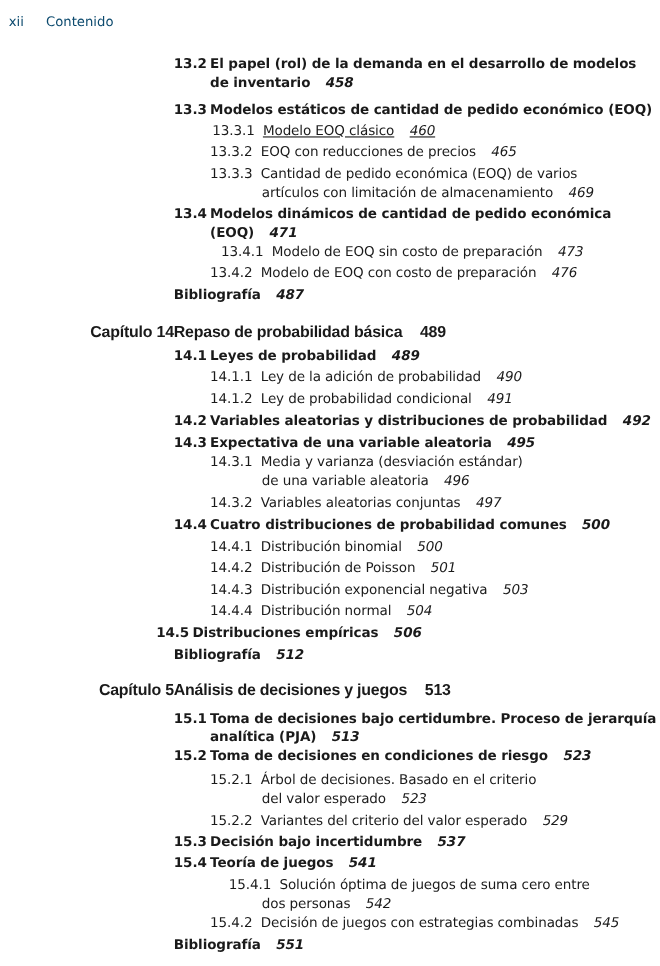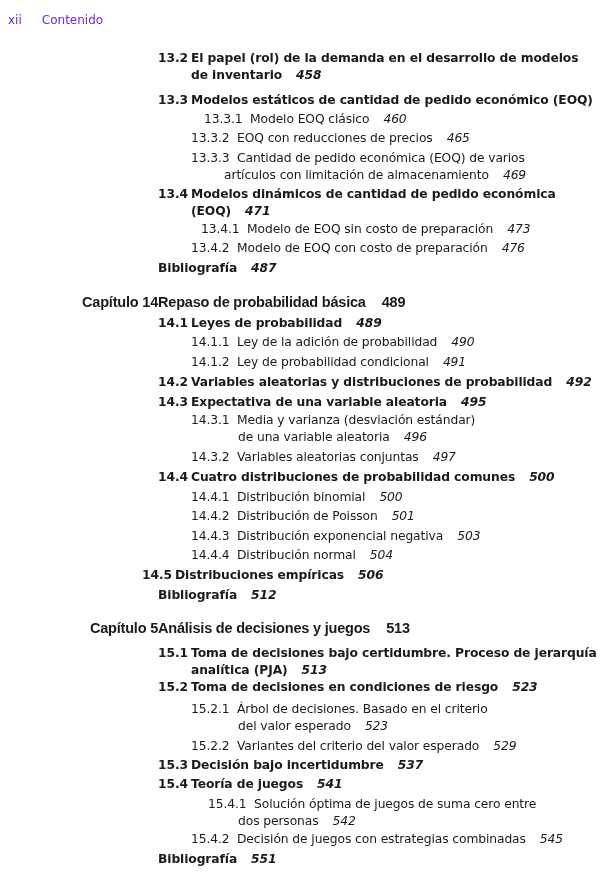--- a/index.html
+++ b/index.html
@@ -1,18 +1,18 @@
 <!DOCTYPE html>
 <html><head>
 <meta charset="utf-8">
 <style>
   html, body { margin: 0; padding: 0; background: #ffffff; }
   body { width: 600px; height: 878px; position: relative; overflow: hidden;
          font-family: "DejaVu Sans", sans-serif; color: #1a1a1a; }
-  .hdr { position: absolute; top: 13px; left: 8px; font-size: 12px; color: #6d28d9; }
+  .hdr { position: absolute; top: 13px; left: 8px; font-size: 12px; color: #0c4a6e; }
   .hdr .num { display: inline-block; width: 30px; }
   .line { position: absolute; font-size: 12.3px; white-space: nowrap; line-height: 16px; letter-spacing: -0.1px; }
   .b { font-weight: bold; }
   .pg { font-style: italic; margin-left: 14px; }
   .b .pg { font-weight: bold; }
   .chap { font-family: "Liberation Sans", sans-serif; font-weight: bold; font-size: 14.5px; letter-spacing: -0.2px; text-align: right; }
   .chap .pg { font-style: normal; margin-left: 16px; }
   .num2 { display: inline-block; width: 33px; }
   .num3 { display: inline-block; width: 46px; }
   .chapnum { display: inline-block; width: 103px; }
@@ -22,24 +22,24 @@
 
 <div class="hdr">
   <span class="num">xii</span>
   <span>Contenido</span>
 </div>
 
 <div id="toc">
     <div class="line b" style="left: 158px; top: 50px;"><span class="num2">13.2</span><span>El papel (rol) de la demanda en el desarrollo de modelos</span></div>
     <div class="line b" style="left: 191px; top: 67px;"><span>de inventario</span><span class="pg">458</span></div>
     <div class="line b" style="left: 158px; top: 92px;"><span class="num2">13.3</span><span>Modelos estáticos de cantidad de pedido económico (EOQ)</span></div>
-    <div class="line" style="left: 204px; top: 111px;"><span class="num3">13.3.1</span><span>Modelo EOQ clásico</span><span class="pg">460</span></div>
+    <div class="line" style="left: 193px; top: 111px; text-decoration: underline;"><span class="num3">13.3.1</span><span>Modelo EOQ clásico</span><span class="pg">460</span></div>
     <div class="line" style="left: 191px; top: 130px;"><span class="num3">13.3.2</span><span>EOQ con reducciones de precios</span><span class="pg">465</span></div>
     <div class="line" style="left: 191px; top: 150px;"><span class="num3">13.3.3</span><span>Cantidad de pedido económica (EOQ) de varios</span></div>
-    <div class="line" style="left: 224px; top: 167px;"><span>artículos con limitación de almacenamiento</span><span class="pg">469</span></div>
+    <div class="line" style="left: 238px; top: 167px;"><span>artículos con limitación de almacenamiento</span><span class="pg">469</span></div>
     <div class="line b" style="left: 158px; top: 186px;"><span class="num2">13.4</span><span>Modelos dinámicos de cantidad de pedido económica</span></div>
     <div class="line b" style="left: 191px; top: 203px;"><span>(EOQ)</span><span class="pg">471</span></div>
     <div class="line" style="left: 201px; top: 221px;"><span class="num3">13.4.1</span><span>Modelo de EOQ sin costo de preparación</span><span class="pg">473</span></div>
     <div class="line" style="left: 191px; top: 240px;"><span class="num3">13.4.2</span><span>Modelo de EOQ con costo de preparación</span><span class="pg">476</span></div>
     <div class="line b" style="left: 158px; top: 260px;"><span>Bibliografía</span><span class="pg">487</span></div>
     <div class="line b chap" style="left: 55px; top: 294px;"><span class="chapnum">Capítulo 14</span><span>Repaso de probabilidad básica</span><span class="pg">489</span></div>
     <div class="line b" style="left: 158px; top: 315px;"><span class="num2">14.1</span><span>Leyes de probabilidad</span><span class="pg">489</span></div>
     <div class="line" style="left: 191px; top: 334px;"><span class="num3">14.1.1</span><span>Ley de la adición de probabilidad</span><span class="pg">490</span></div>
     <div class="line" style="left: 191px; top: 354px;"><span class="num3">14.1.2</span><span>Ley de probabilidad condicional</span><span class="pg">491</span></div>
     <div class="line b" style="left: 158px; top: 374px;"><span class="num2">14.2</span><span>Variables aleatorias y distribuciones de probabilidad</span><span class="pg">492</span></div>

